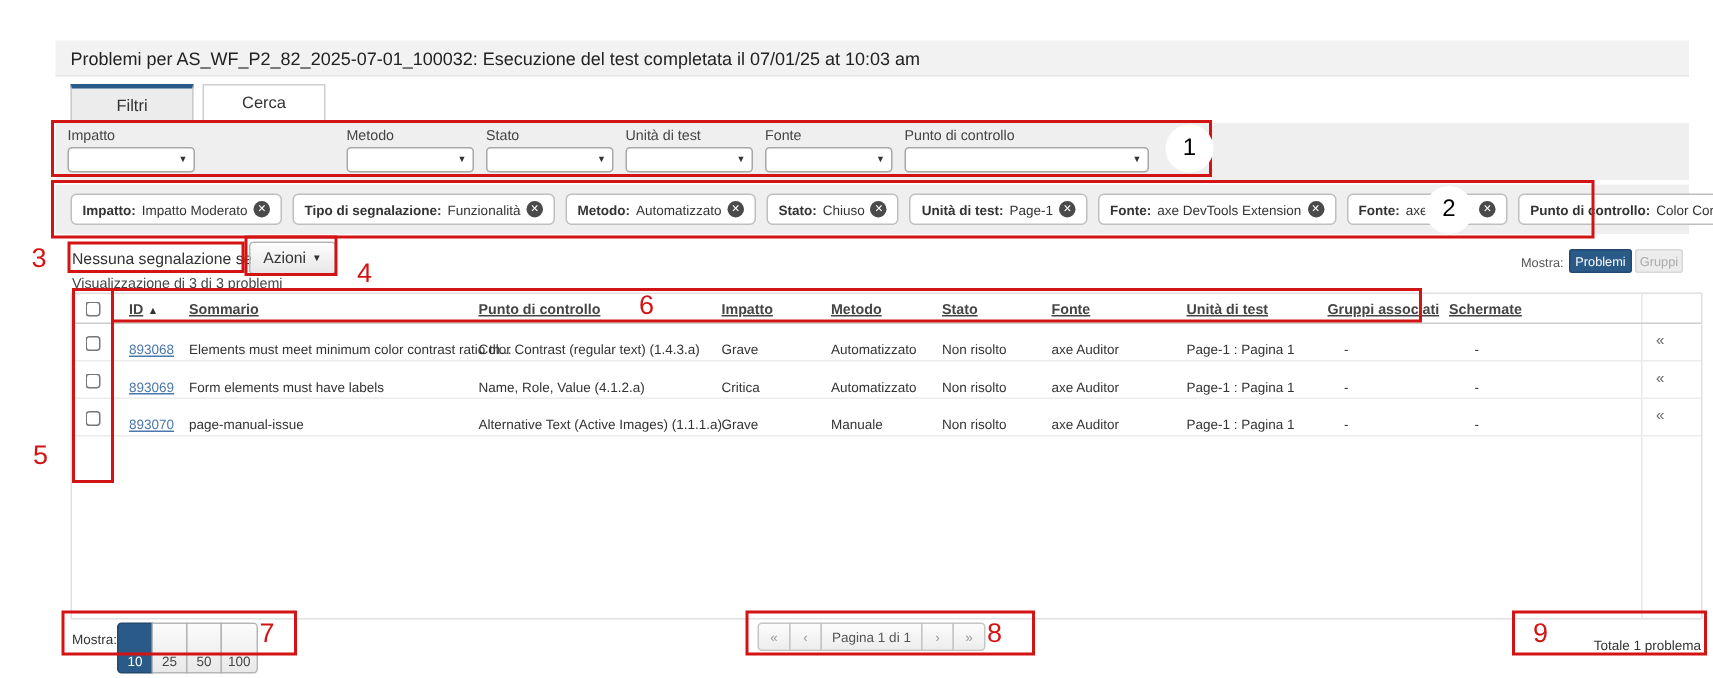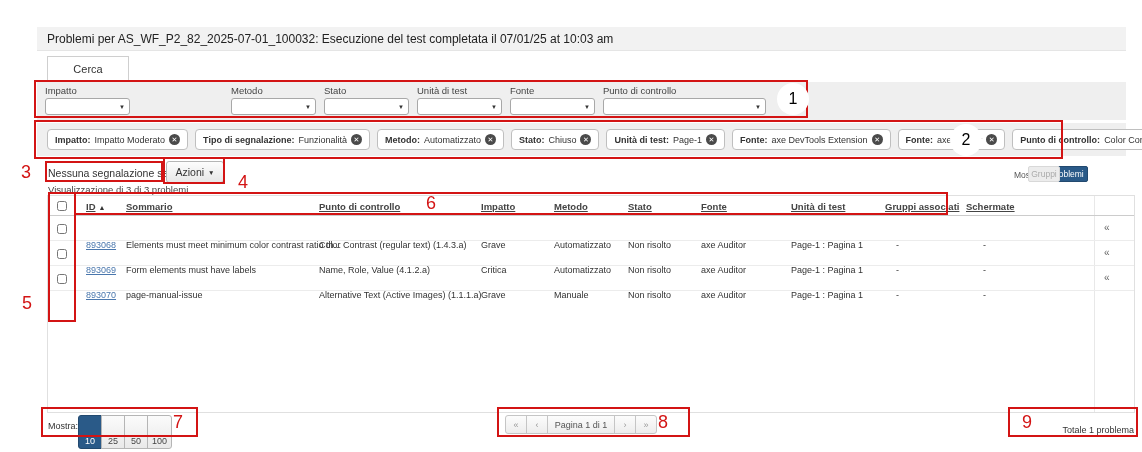--- a/index.html
+++ b/index.html
@@ -21,29 +21,29 @@
   .panel-chips { position:absolute; left:37px; top:123px; width:1089px; height:33px; background:#efefef; display:flex; align-items:center; padding-left:10px; gap:7px; }
   .chip { background:#fff; border:1px solid #bfbfbf; border-radius:4px; height:21px; display:inline-flex; align-items:center; padding:0 7px; font-size:9px; color:#333; white-space:nowrap; gap:4px; }
   .chip b { font-weight:bold; }
   .chip .close { display:inline-block; width:11px; height:11px; border-radius:50%; background:#4a4a4a; color:#fff; font-size:7px; line-height:11px; text-align:center; cursor:pointer; }
 
   .selection-status { position:absolute; left:48px; top:167px; font-size:10.5px; color:#333; }
   .actions-btn { position:absolute; left:166px; top:161px; width:58px; height:22px; background:linear-gradient(#fdfdfd,#e7e7e7); border:1px solid #b5b5b5; border-radius:3px; font-size:10.5px; color:#333; display:flex; align-items:center; justify-content:center; gap:4px; cursor:pointer; }
   .actions-btn .caret { font-size:6.5px; color:#333; }
   .mostra-label { position:absolute; left:1014px; top:170px; font-size:8.5px; color:#555; }
   .btn-problemi { position:absolute; left:1046px; top:166px; width:42px; height:16px; background:#2a5a88; color:#fff; border:1px solid #22496f; border-radius:2px; font-size:8.5px; text-align:center; line-height:15px; cursor:pointer; }
-  .btn-gruppi { position:absolute; left:1028px; top:166px; width:32px; height:16px; background:#ececec; color:#ababab; border:1px solid #d8d8d8; border-radius:2px; font-size:8.5px; text-align:center; line-height:15px; cursor:pointer; }
+  .btn-gruppi { position:absolute; left:1090px; top:166px; width:32px; height:16px; background:#ececec; color:#ababab; border:1px solid #d8d8d8; border-radius:2px; font-size:8.5px; text-align:center; line-height:15px; cursor:pointer; }
   .results-summary { position:absolute; left:48px; top:184px; font-size:9.5px; color:#444; }
 
   .table { position:absolute; left:47px; top:195px; width:1088px; height:218px; border:1px solid #e0e0e0; background:#fff; }
   .thead { position:absolute; left:0; right:0; top:0; height:20px; border-bottom:1px solid #ccc; }
   .th { position:absolute; top:5px; font-size:9.5px; font-weight:bold; color:#444; text-decoration:underline; cursor:pointer; white-space:nowrap; }
   .th .sort { font-size:7px; text-decoration:none; display:inline-block; margin-left:3px; color:#333; }
   .trow { position:absolute; left:0; right:0; height:25px; border-bottom:1px solid #ececec; }
-  .trow .cell { position:absolute; top:24px; font-size:9px; color:#333; white-space:nowrap; }
+  .trow .cell { position:absolute; top:12px; font-size:9px; color:#333; white-space:nowrap; }
   .trow .id-link { color:#4a77ad; text-decoration:underline; cursor:pointer; }
   .cbx { position:absolute; left:9px; width:10px; height:10px; cursor:pointer; }
   .thead .cbx { top:5px; } .trow .cbx { top:8px; }
   .c-id{left:38px} .c-sum{left:78px} .c-chk{left:271px} .c-imp{left:433px} .c-met{left:506px} .c-sta{left:580px} .c-fon{left:653px} .c-uni{left:743px} .c-gru{left:837px} .c-scr{left:918px}
   .c-gru-val{left:848px} .c-scr-val{left:935px}
   .expander { position:absolute; left:1056px; top:6px; font-size:10px; color:#666; cursor:pointer; }
   .table-divider { position:absolute; left:1046px; top:0; bottom:0; width:1px; background:#e8e8e8; }
   .row1{top:20px} .row2{top:45px} .row3{top:70px}
 
   .footer-mostra { position:absolute; left:48px; top:421px; font-size:9px; color:#333; }
@@ -67,20 +67,21 @@
   .ann-circle { position:absolute; width:32px; height:32px; background:#fff; border-radius:50%; text-align:center; line-height:32px; pointer-events:none; }
 </style>
 </head>
 <body>
 
 <div class="title-bar">
   <span>Problemi per AS_WF_P2_82_2025-07-01_100032: Esecuzione del test completata il 07/01/25 at 10:03 am</span>
 </div>
 
 <div class="tabs">
+  <div class="tab active">Filtri</div>
   <div class="tab inactive">Cerca</div>
 </div>
 
 <div class="panel-filters">
   <div class="fgroup" style="left:8px;width:85px">
     <span class="flabel">Impatto</span>
     <div class="fselect"><span></span><span class="caret">▼</span></div>
   </div>
   <div class="fgroup" style="left:194px;width:85px">
     <span class="flabel">Metodo</span>

